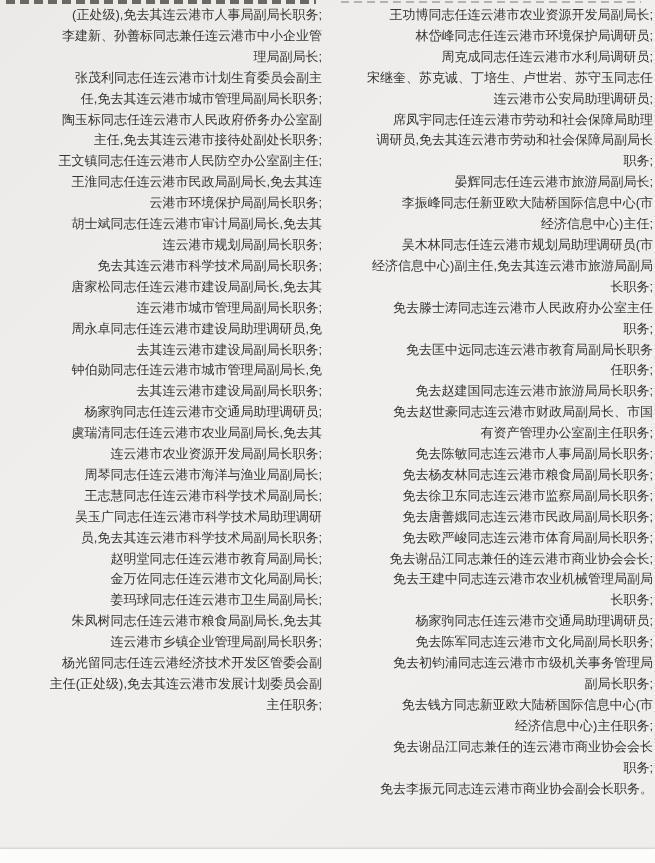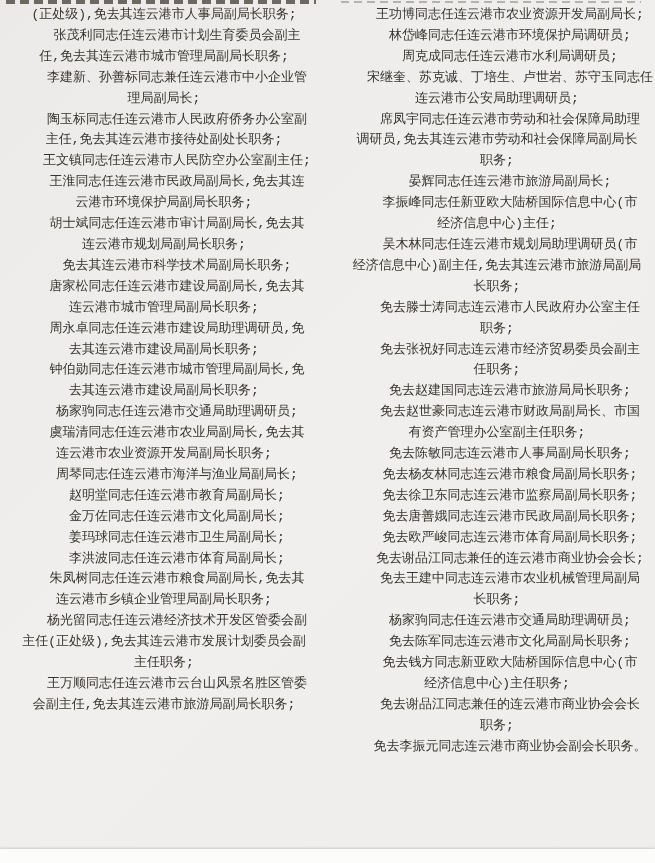--- a/index.html
+++ b/index.html
@@ -10,26 +10,26 @@
   }
   .page {
     position: absolute;
     left: 0; top: 0;
     width: 655px; height: 863px;
     background: linear-gradient(135deg, #ebeae8 0%, #f0efed 45%, #efeeec 100%);
   }
   .column {
     position: absolute;
     top: 5px;
-    font-family: Liberation Mono, monospace;
+    font-family: Liberation Sans, sans-serif;
     font-size: 13px;
     line-height: 20.9px;
     color: #38352f;
     white-space: pre;          
-    text-align: center;
+    text-align: right;
   }
   .column-left  { left: 6px;   width: 316px; }
   .column-right { left: 341px; width: 312px; }
   .para { margin: 0; }
   .para.indent { text-indent: 2em; }
 
   
   .cut-line {
     position: absolute;
     top: 0;
@@ -56,43 +56,44 @@
     box-shadow: 0 -1px 2px rgba(180,178,172,0.55);
   }
 </style>
 </head>
 <body>
 
 <div class="page">
   <div class="cut-line cut-left"></div>
   <div class="cut-line cut-right"></div>
 
-  <div class="column column-left"><p class="para">(正处级),免去其连云港市人事局副局长职务;</p><p class="para indent">张茂利同志任连云港市计划生育委员会副主
-任,免去其连云港市城市管理局副局长职务;</p><p class="para indent">李建新、孙善标同志兼任连云港市中小企业管
-理局副局长;</p><p class="para indent">陶玉标同志任连云港市人民政府侨务办公室副
+  <div class="column column-left"><p class="para">(正处级),免去其连云港市人事局副局长职务;</p><p class="para indent">李建新、孙善标同志兼任连云港市中小企业管
+理局副局长;</p><p class="para indent">张茂利同志任连云港市计划生育委员会副主
+任,免去其连云港市城市管理局副局长职务;</p><p class="para indent">陶玉标同志任连云港市人民政府侨务办公室副
 主任,免去其连云港市接待处副处长职务;</p><p class="para indent">王文镇同志任连云港市人民防空办公室副主任;</p><p class="para indent">王淮同志任连云港市民政局副局长,免去其连
 云港市环境保护局副局长职务;</p><p class="para indent">胡士斌同志任连云港市审计局副局长,免去其
 连云港市规划局副局长职务;</p><p class="para indent">免去其连云港市科学技术局副局长职务;</p><p class="para indent">唐家松同志任连云港市建设局副局长,免去其
 连云港市城市管理局副局长职务;</p><p class="para indent">周永卓同志任连云港市建设局助理调研员,免
 去其连云港市建设局副局长职务;</p><p class="para indent">钟伯勋同志任连云港市城市管理局副局长,免
 去其连云港市建设局副局长职务;</p><p class="para indent">杨家驹同志任连云港市交通局助理调研员;</p><p class="para indent">虞瑞清同志任连云港市农业局副局长,免去其
-连云港市农业资源开发局副局长职务;</p><p class="para indent">周琴同志任连云港市海洋与渔业局副局长;</p><p class="para indent">赵明堂同志任连云港市教育局副局长;</p><p class="para indent">金万佐同志任连云港市文化局副局长;</p><p class="para indent">姜玛球同志任连云港市卫生局副局长;</p><p class="para indent">李洪波同志任连云港市体育局副局长;</p><p class="para indent">朱凤树同志任连云港市粮食局副局长,免去其
+连云港市农业资源开发局副局长职务;</p><p class="para indent">周琴同志任连云港市海洋与渔业局副局长;</p><p class="para indent">王志慧同志任连云港市科学技术局副局长;</p><p class="para indent">吴玉广同志任连云港市科学技术局助理调研
+员,免去其连云港市科学技术局副局长职务;</p><p class="para indent">赵明堂同志任连云港市教育局副局长;</p><p class="para indent">金万佐同志任连云港市文化局副局长;</p><p class="para indent">姜玛球同志任连云港市卫生局副局长;</p><p class="para indent">朱凤树同志任连云港市粮食局副局长,免去其
 连云港市乡镇企业管理局副局长职务;</p><p class="para indent">杨光留同志任连云港经济技术开发区管委会副
 主任(正处级),免去其连云港市发展计划委员会副
-主任职务;</p><p class="para indent">王万顺同志任连云港市云台山风景名胜区管委
-会副主任,免去其连云港市旅游局副局长职务;</p></div>
+主任职务;</p></div>
 
   <div class="column column-right"><p class="para indent">王功博同志任连云港市农业资源开发局副局长;</p><p class="para indent">林岱峰同志任连云港市环境保护局调研员;</p><p class="para indent">周克成同志任连云港市水利局调研员;</p><p class="para indent">宋继奎、苏克诚、丁培生、卢世岩、苏守玉同志任
 连云港市公安局助理调研员;</p><p class="para indent">席凤宇同志任连云港市劳动和社会保障局助理
 调研员,免去其连云港市劳动和社会保障局副局长
 职务;</p><p class="para indent">晏辉同志任连云港市旅游局副局长;</p><p class="para indent">李振峰同志任新亚欧大陆桥国际信息中心(市
 经济信息中心)主任;</p><p class="para indent">吴木林同志任连云港市规划局助理调研员(市
 经济信息中心)副主任,免去其连云港市旅游局副局
 长职务;</p><p class="para indent">免去滕士涛同志连云港市人民政府办公室主任
-职务;</p><p class="para indent">免去张祝好同志连云港市经济贸易委员会副主
+职务;</p><p class="para indent">免去匡中远同志连云港市教育局副局长职务
 任职务;</p><p class="para indent">免去赵建国同志连云港市旅游局局长职务;</p><p class="para indent">免去赵世豪同志连云港市财政局副局长、市国
 有资产管理办公室副主任职务;</p><p class="para indent">免去陈敏同志连云港市人事局副局长职务;</p><p class="para indent">免去杨友林同志连云港市粮食局副局长职务;</p><p class="para indent">免去徐卫东同志连云港市监察局副局长职务;</p><p class="para indent">免去唐善娥同志连云港市民政局副局长职务;</p><p class="para indent">免去欧严峻同志连云港市体育局副局长职务;</p><p class="para indent">免去谢品江同志兼任的连云港市商业协会会长;</p><p class="para indent">免去王建中同志连云港市农业机械管理局副局
-长职务;</p><p class="para indent">杨家驹同志任连云港市交通局助理调研员;</p><p class="para indent">免去陈军同志连云港市文化局副局长职务;</p><p class="para indent">免去钱方同志新亚欧大陆桥国际信息中心(市
+长职务;</p><p class="para indent">杨家驹同志任连云港市交通局助理调研员;</p><p class="para indent">免去陈军同志连云港市文化局副局长职务;</p><p class="para indent">免去初钧浦同志连云港市市级机关事务管理局
+副局长职务;</p><p class="para indent">免去钱方同志新亚欧大陆桥国际信息中心(市
 经济信息中心)主任职务;</p><p class="para indent">免去谢品江同志兼任的连云港市商业协会会长
 职务;</p><p class="para indent">免去李振元同志连云港市商业协会副会长职务。</p></div>
 
   <div class="bottom-strip"></div>
 </div>
 
 </body></html>

